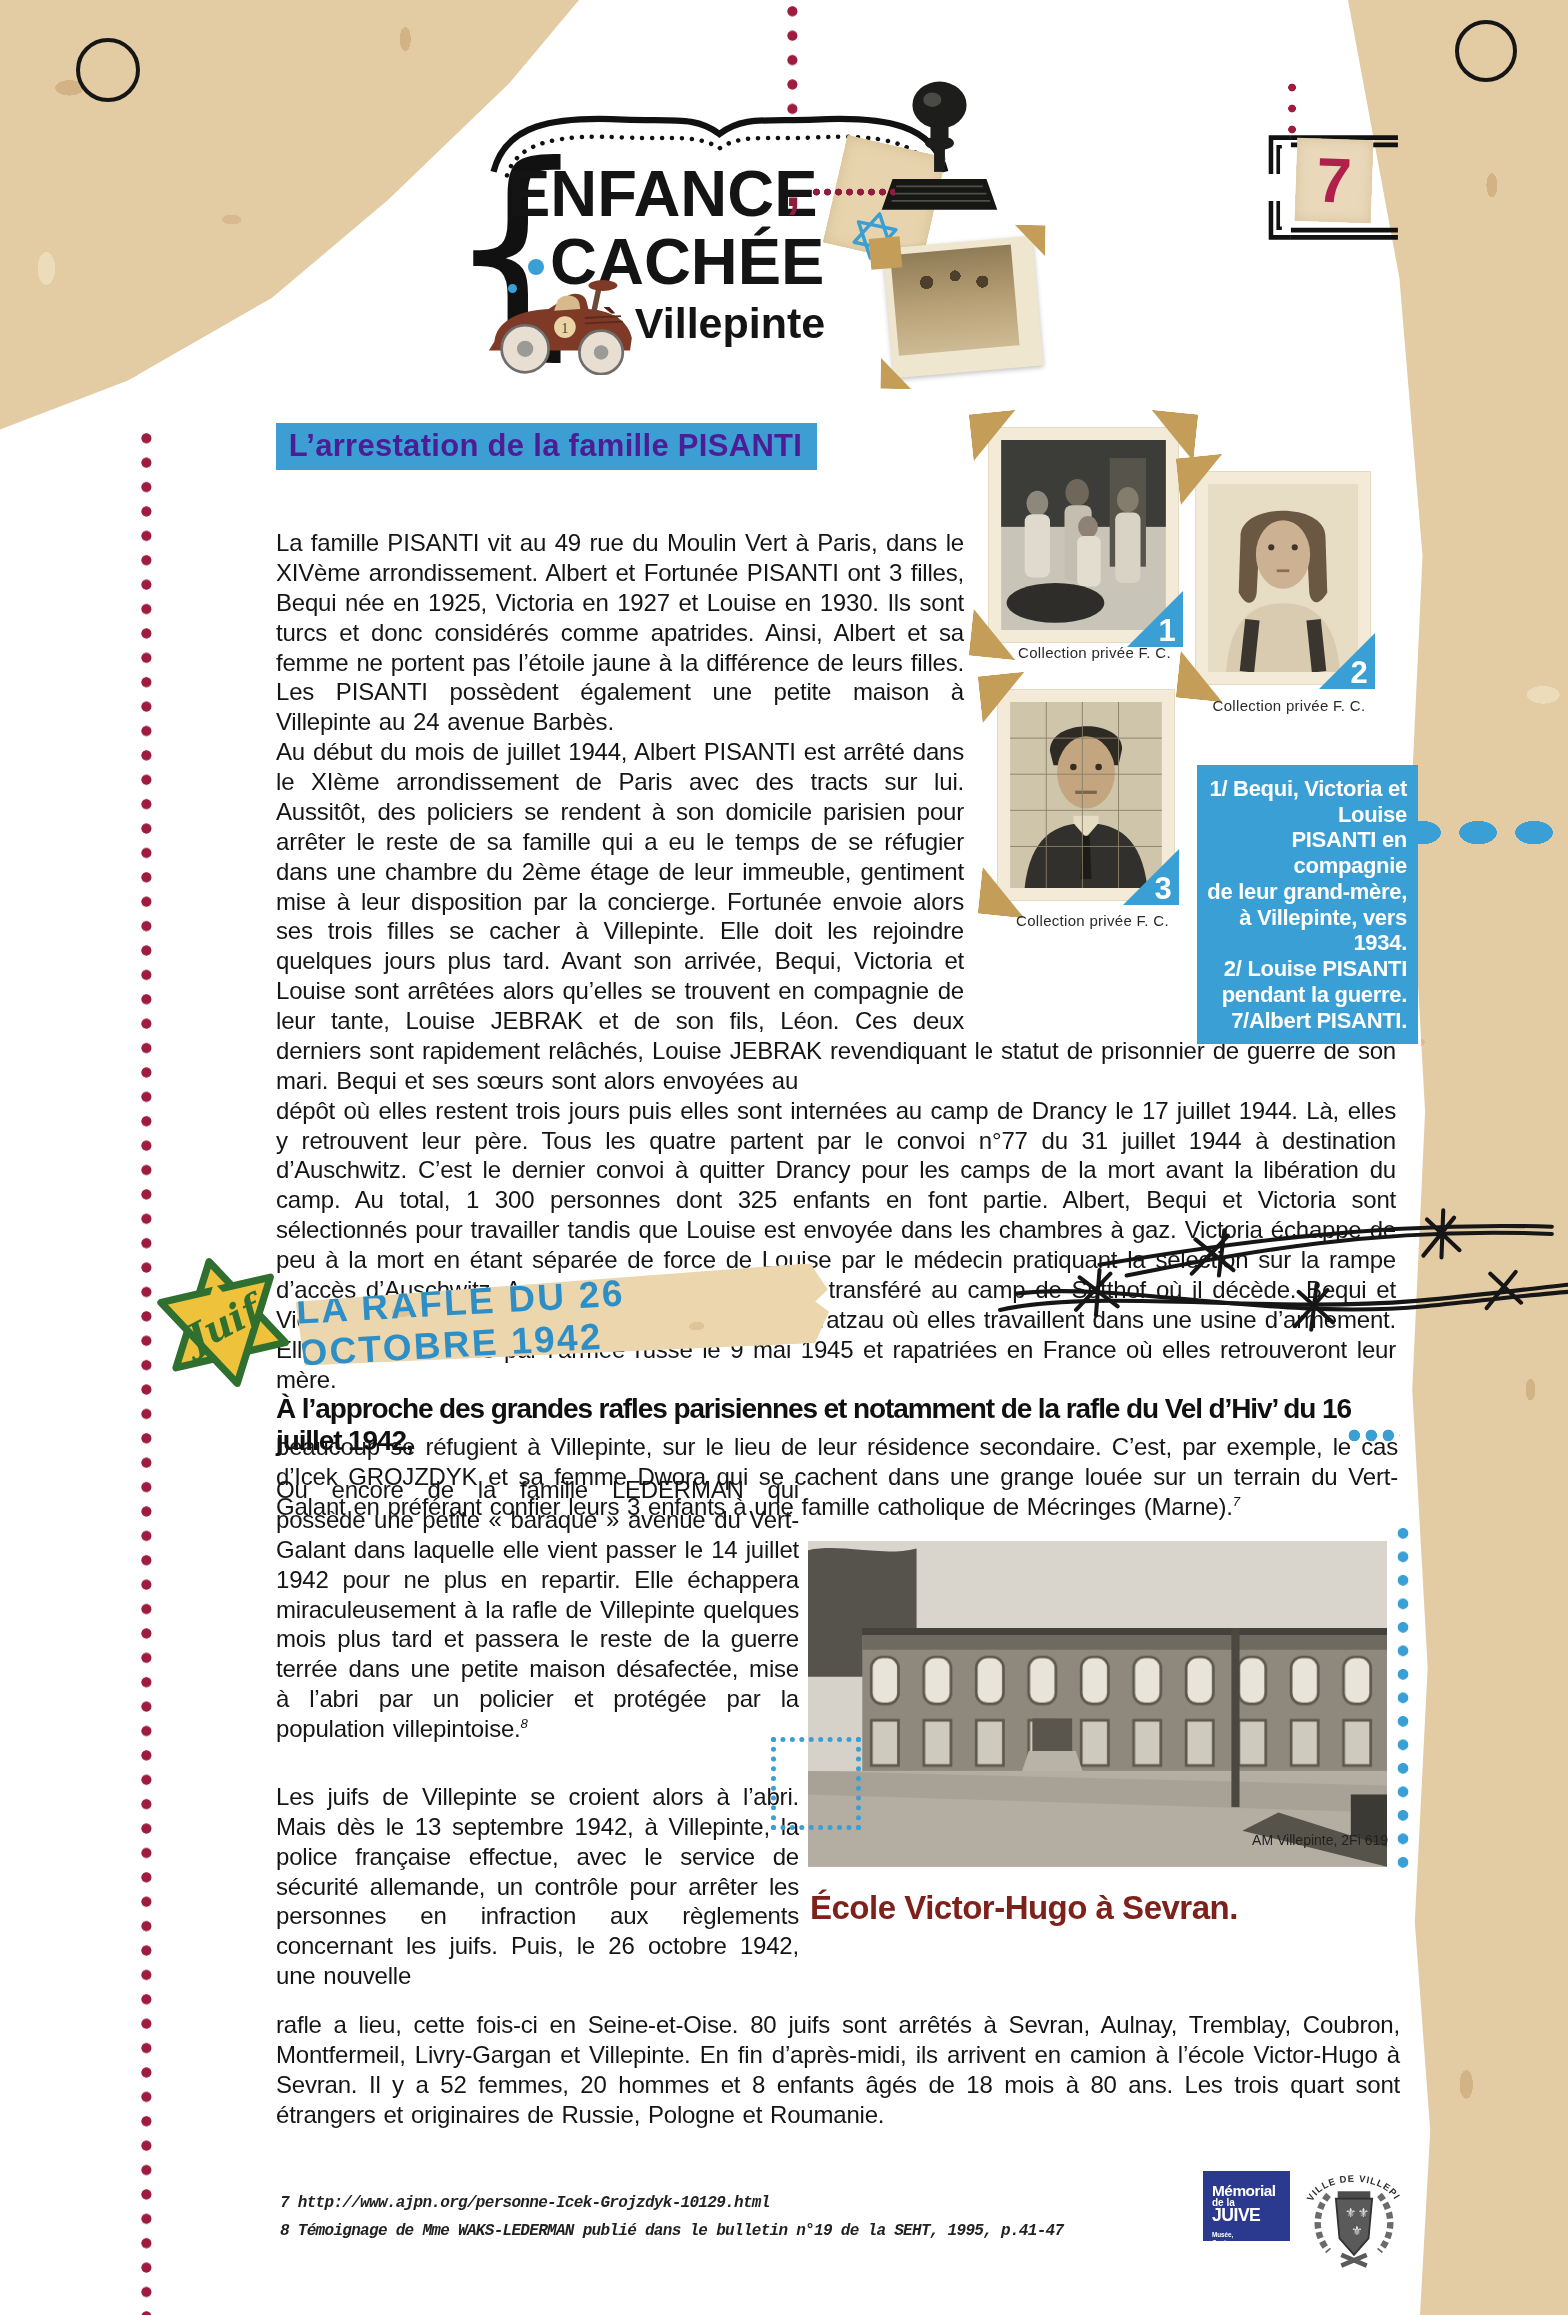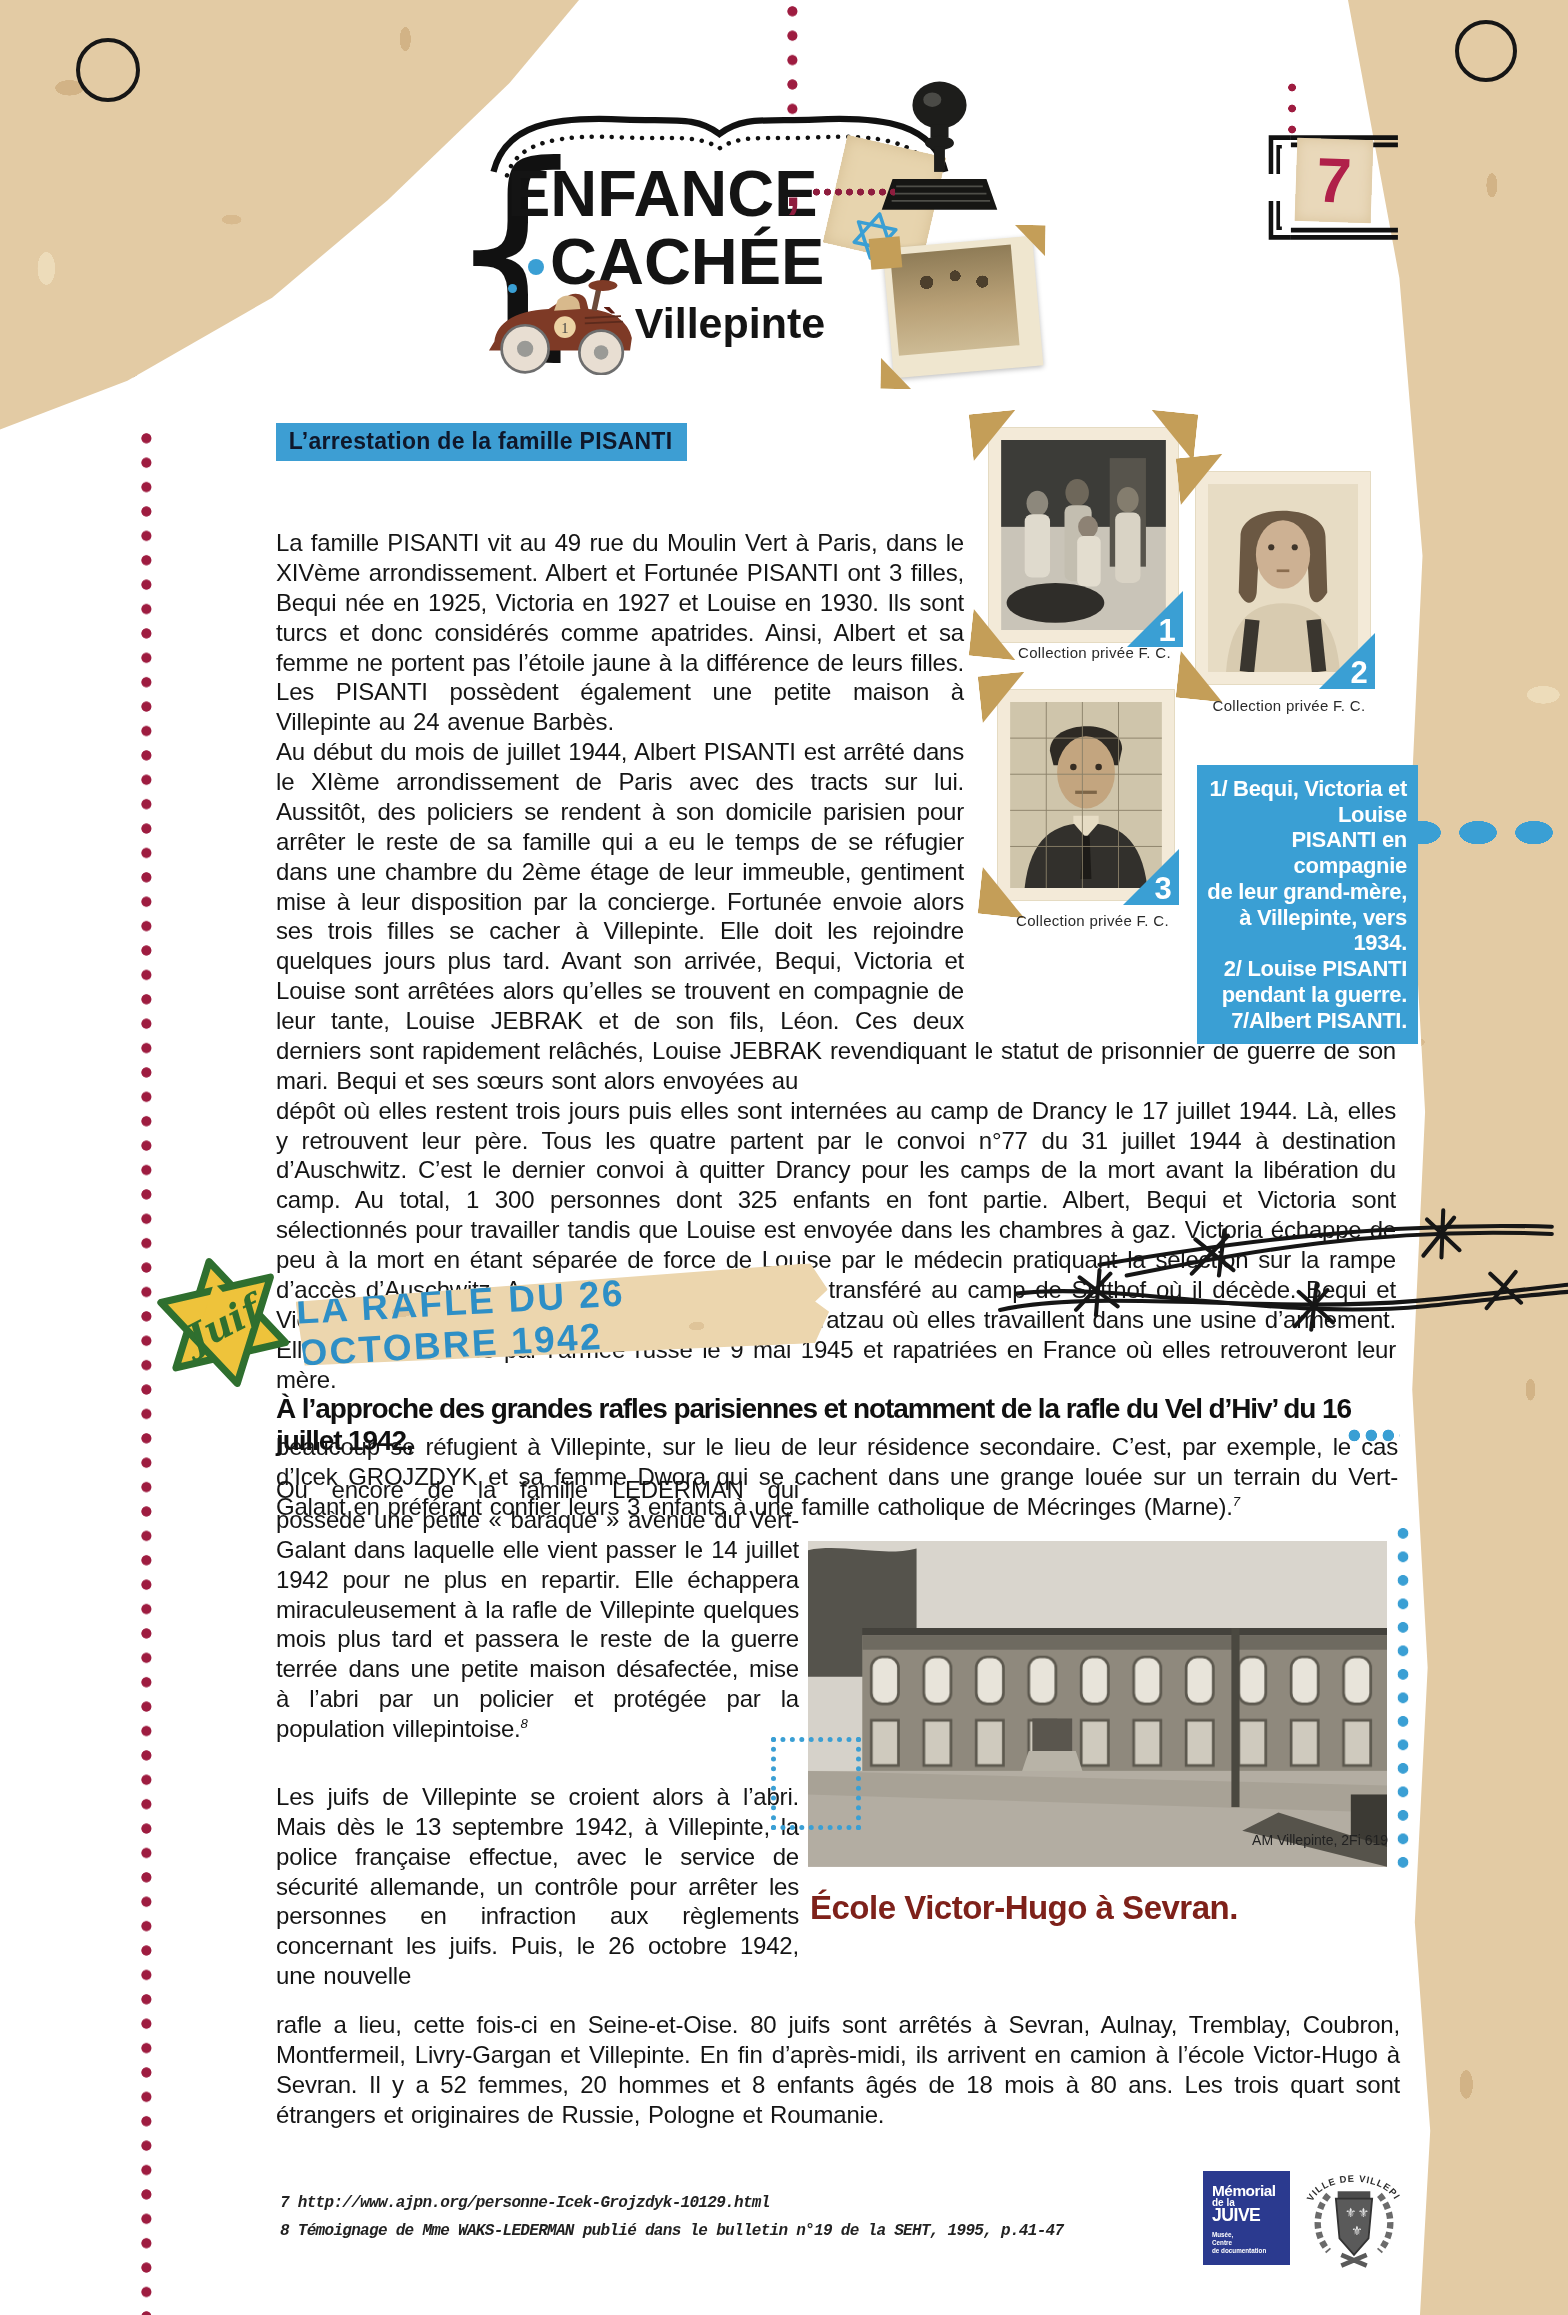--- a/index.html
+++ b/index.html
@@ -57,22 +57,22 @@
   .logo-sub .a-red{color:#5c1a10;}
   .topic-box{position:absolute;left:1042px;top:166px;z-index:4;}
   .topic-line{display:block;width:max-content;background:#3d9ed3;color:#fff;font-weight:bold;
     font-size:25px;line-height:1.16;padding:0.9px 8.1px 1.8px 9px;margin-bottom:0px;letter-spacing:0.4px;}
   .num-badge{position:absolute;left:1260px;top:134px;width:138px;height:107px;z-index:3;}
   .num-paper{position:absolute;left:36px;top:5.4px;width:76px;height:83px;background:#e9d8ba;
     transform:rotate(2deg);display:flex;align-items:center;justify-content:center;
     box-shadow:inset 0 0 12.7px #d8c29a;}
   .num-paper span{font-size:63px;font-weight:bold;color:#b0204a;line-height:1;}
   
-  .sec-title{position:absolute;z-index:3;background:#3d9ed3;color:#0f172a;font-weight:bold;
-    font-size:23px;letter-spacing:0.3px;padding:4.5px 14.5px 6.3px 12.7px;width:max-content;}
+  .sec-title{position:absolute;z-index:3;background:#3d9ed3;color:#4c1d95;font-weight:bold;
+    font-size:31px;letter-spacing:0.3px;padding:4.5px 14.5px 6.3px 12.7px;width:max-content;}
   .bodytext{font-size:24px;line-height:1.245;text-align:justify;letter-spacing:-0.2px;word-spacing:1.4px;color:#151515;}
   .flow1{position:absolute;left:276px;top:472px;width:1120px;z-index:2;}
   .photospacer{float:right;width:432px;height:493px;}
   .bold-lead{font-weight:bold;letter-spacing:-1.1px;font-size:28px;line-height:1.15;color:#101010;}
   sup.fn{font-size:0.55em;vertical-align:super;line-height:0;font-style:italic;}
   
   .photoframe{position:absolute;background:#f3ead8;z-index:3;padding:11.8px;box-shadow:0 0 0 0.9px #e3d7bc;}
   .photoframe svg{display:block;}
   .corner{position:absolute;width:47px;height:47px;background:#c49e58;z-index:2;}
   .c-tl{left:-18px;top:-16.3px;clip-path:polygon(0 0,100% 0,0 100%);transform:rotate(-6deg);}
@@ -100,21 +100,21 @@
   .leftcol{position:absolute;left:276px;top:1475px;width:523px;z-index:2;}
   .leftcol p{margin:0 0 38px 0;}
   .schoolphoto{position:absolute;left:808px;top:1541px;z-index:2;background:#fff;}
   .am-credit{position:absolute;left:1126px;top:1832px;width:262px;text-align:right;font-size:14px;color:#222;z-index:2;}
   .ecole-caption{position:absolute;left:810px;top:1889px;z-index:2;font-weight:bold;font-size:33px;
     color:#7e211a;letter-spacing:-0.5px;}
   .para4-wide{position:absolute;left:276px;top:2010px;width:1124px;z-index:2;}
   
   .footnotes{position:absolute;left:280px;top:2189px;z-index:2;font-family:"Liberation Mono",monospace;
     font-style:italic;font-weight:bold;font-size:16px;line-height:1.75;color:#222;letter-spacing:-0.7px;}
-  .shoah{position:absolute;left:1203px;top:2171px;width:87px;height:94px;background:#2b3a8f;z-index:2;
+  .shoah{position:absolute;left:1203px;top:2171px;width:87px;height:70px;background:#2b3a8f;z-index:2;
     color:#fff;padding:12.7px 7.2px 0 9px;box-sizing:border-box;}
   .shoah .l1{font-size:15.4px;font-weight:bold;line-height:0.95;letter-spacing:-0.5px;}
   .shoah .l2{font-size:10px;font-weight:bold;line-height:1;}
   .shoah .l3{font-size:17.6px;font-weight:bold;line-height:0.9;letter-spacing:-0.5px;}
   .shoah .sub{font-size:6.3px;line-height:1.25;margin-top:7.2px;font-weight:bold;}
   .crest{position:absolute;left:1305px;top:2164px;z-index:2;}
   .wire{position:absolute;z-index:4;}
   .collage{position:absolute;z-index:2;}
   .bluedot{position:absolute;border-radius:50%;background:#3a9fd4;z-index:2;}
 </style>

